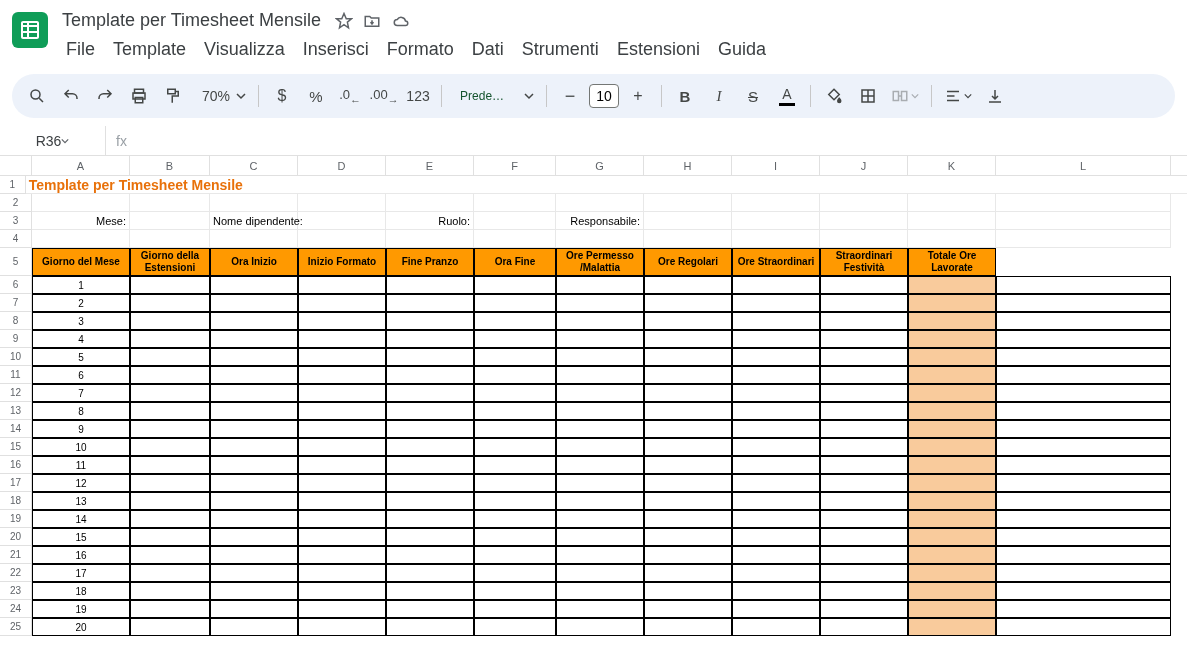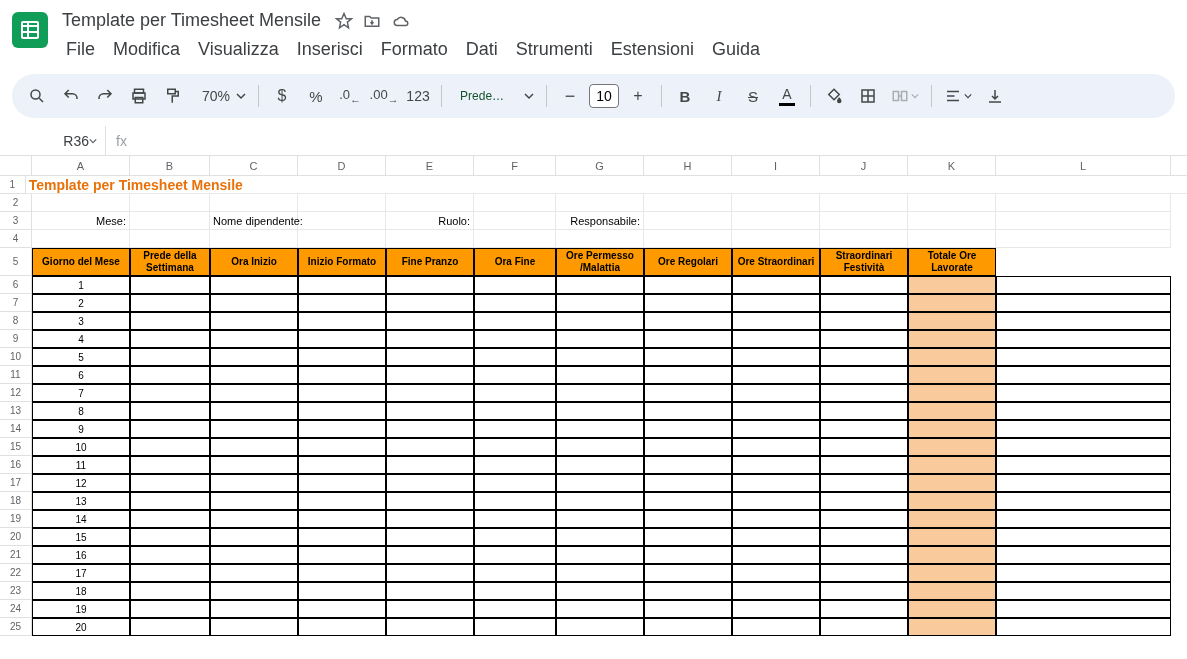--- a/index.html
+++ b/index.html
@@ -21,21 +21,21 @@
 .tb-btn { width: 30px; height: 30px; display: flex; align-items: center; justify-content: center; color: #444746; cursor: pointer; border-radius: 4px; }
 .tb-sep { width: 1px; height: 22px; background: #c7c7c7; margin: 0 4px; }
 .tb-text { font-size: 14px; color: #444746; padding: 0 6px; cursor: pointer; }
 .tb-dropdown { display:flex; align-items:center; cursor:pointer; padding: 0 4px; }
 .font-select { font-size: 12px; color: #14532d; padding: 4px 6px; cursor:pointer; width: 70px; overflow:hidden; text-overflow:ellipsis; white-space:nowrap;}
 .font-size-box { width: 30px; height: 24px; border: 1px solid #747775; border-radius: 4px; text-align: center; font-size: 14px; background: #fff; }
 .text-color-bar { width: 16px; height: 3px; background: #000; margin-top: 1px; }
 
 
 .formula-row { display: flex; align-items: center; border-bottom: 1px solid #e0e0e0; height: 30px; margin-top: 8px; }
-.name-box { width: 106px; padding: 0 8px; font-size: 14px; color: #3c4043; display:flex; align-items:center; justify-content:flex-end; border-right: 1px solid #e0e0e0; height:100%; }
+.name-box { width: 106px; padding: 0 8px; font-size: 14px; color: #3c4043; display:flex; align-items:center; justify-content:center; border-right: 1px solid #e0e0e0; height:100%; }
 .fx-label { padding: 0 10px; color: #9aa0a6; font-size: 14px; }
 
 
 .grid-area { position: relative; overflow: hidden; }
 .col-headers { display: flex; height: 20px; border-bottom: 1px solid #e0e0e0; background: #fff; }
 .corner { width: 32px; border-right: 1px solid #e0e0e0; background: #fff; }
 .col-header { border-right: 1px solid #e0e0e0; font-size: 11px; color: #5f6368; text-align: center; line-height: 20px; background:#fff;}
 .rows { }
 .row { display: flex; height: 18px; }
 .row-header { width: 32px; border-right: 1px solid #e0e0e0; border-bottom: 1px solid #e0e0e0; font-size: 10px; color: #5f6368; text-align: center; line-height: 18px; background:#fff;}
@@ -79,21 +79,21 @@
           </svg>
         </span>
       <span class="title-icon">
           <svg width="20" height="18" viewBox="0 0 24 24" fill="none" stroke="#5f6368" stroke-width="2">
             <path d="M18 18H7a4 4 0 010-8 6 6 0 0111 2 3 3 0 010 6z"></path>
           </svg>
         </span>
     </div>
     <div class="menu-bar">
       <span class="menu-item">File</span>
-      <span class="menu-item">Modifica</span>
+      <span class="menu-item">Template</span>
       <span class="menu-item">Visualizza</span>
       <span class="menu-item">Inserisci</span>
       <span class="menu-item">Formato</span>
       <span class="menu-item">Dati</span>
       <span class="menu-item">Strumenti</span>
       <span class="menu-item">Estensioni</span>
       <span class="menu-item">Guida</span>
     </div>
   </div>
 </div>
@@ -302,21 +302,21 @@
         <div class="cell cG"></div>
         <div class="cell cH"></div>
         <div class="cell cI"></div>
         <div class="cell cJ"></div>
         <div class="cell cK"></div>
         <div class="cell cL"></div>
       </div>
       <div class="row r5">
         <div class="row-header">5</div>
         <div class="cell cA">Giorno del Mese</div>
-        <div class="cell cB">Prede della Settimana</div>
+        <div class="cell cB">Giorno della Estensioni</div>
         <div class="cell cC">Ora Inizio</div>
         <div class="cell cD">Inizio Formato</div>
         <div class="cell cE">Fine Pranzo</div>
         <div class="cell cF">Ora Fine</div>
         <div class="cell cG">Ore Permesso /Malattia</div>
         <div class="cell cH">Ore Regolari</div>
         <div class="cell cI">Ore Straordinari</div>
         <div class="cell cJ">Straordinari Festività</div>
         <div class="cell cK">Totale Ore Lavorate</div>
       </div>

